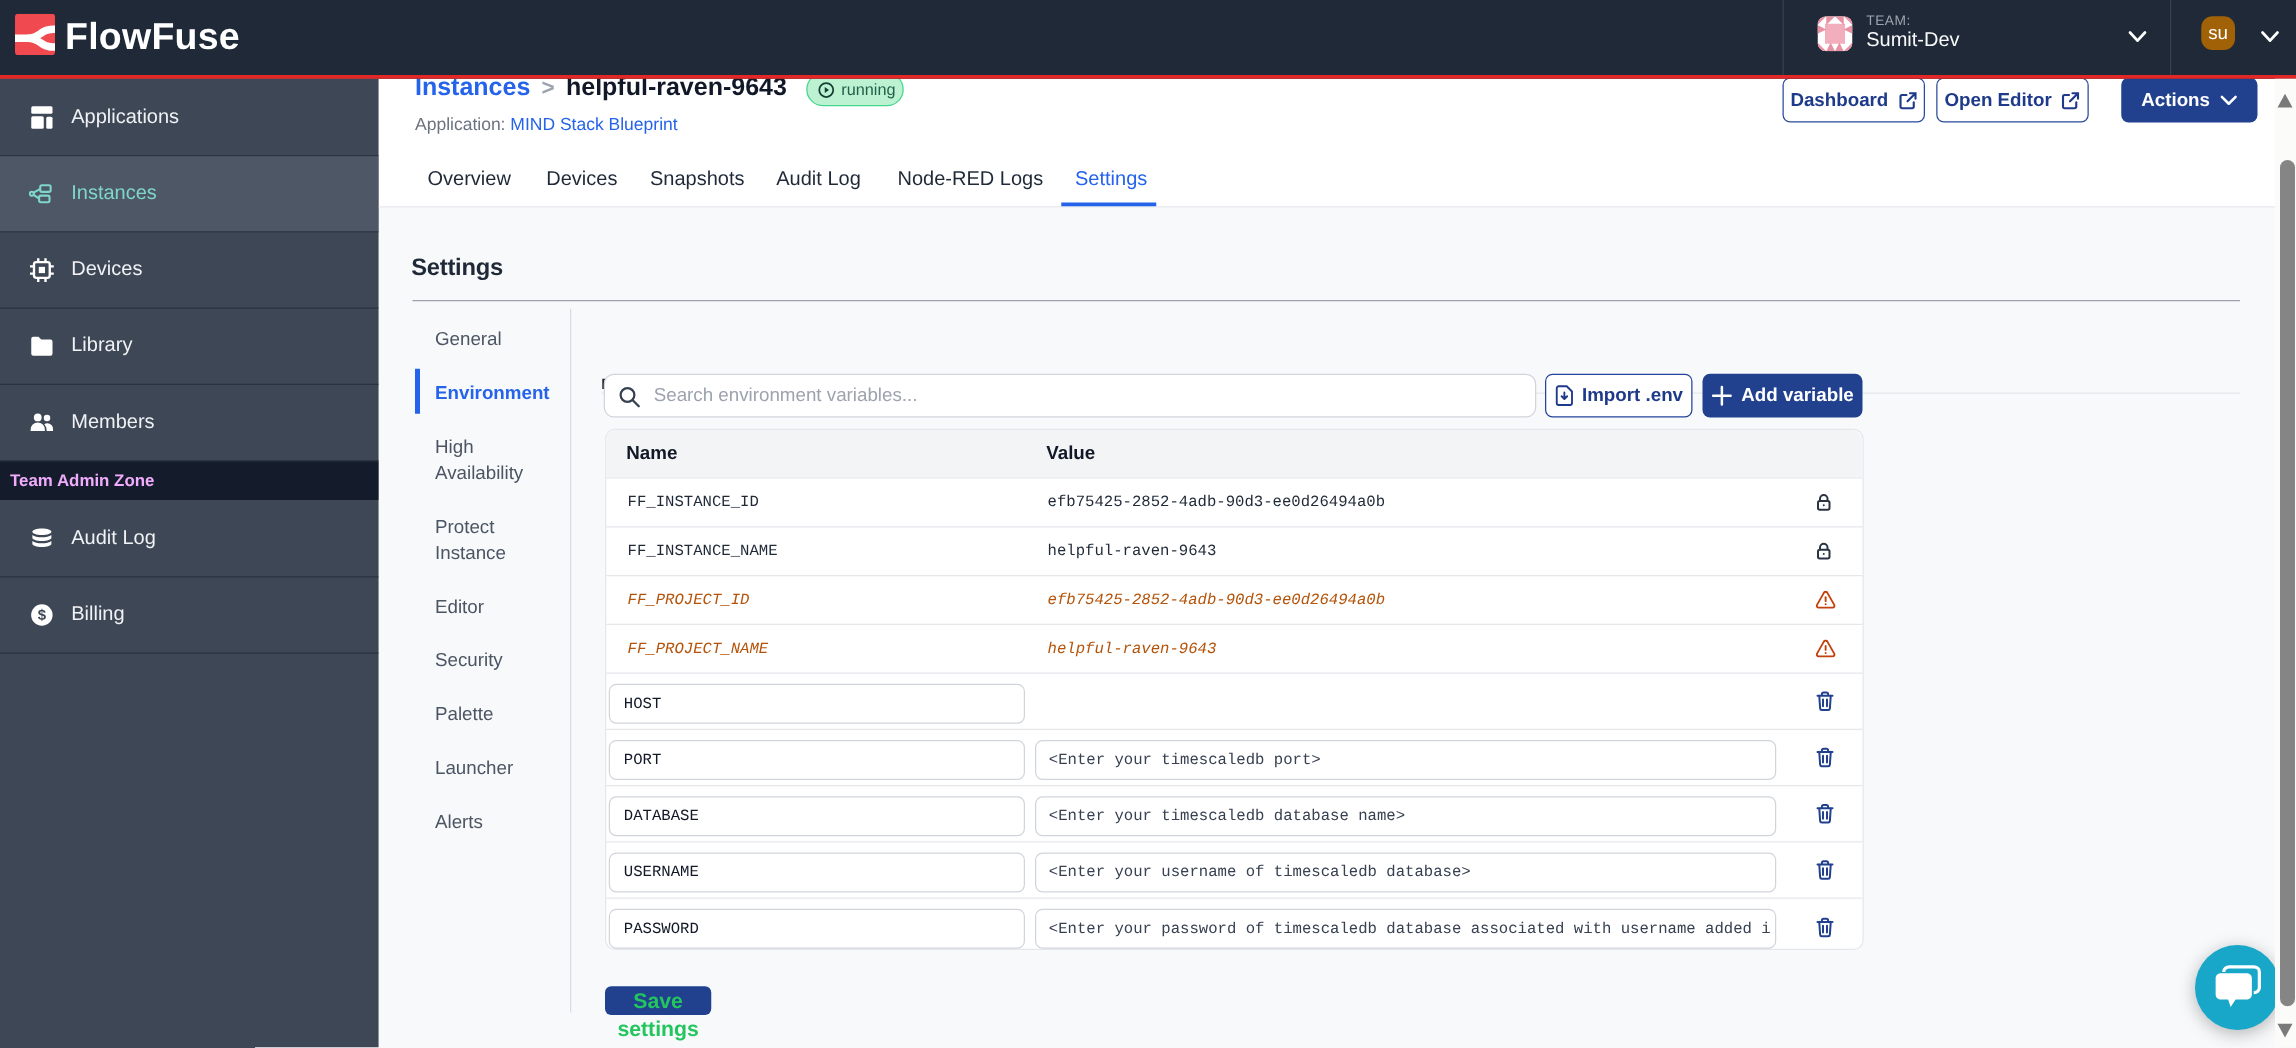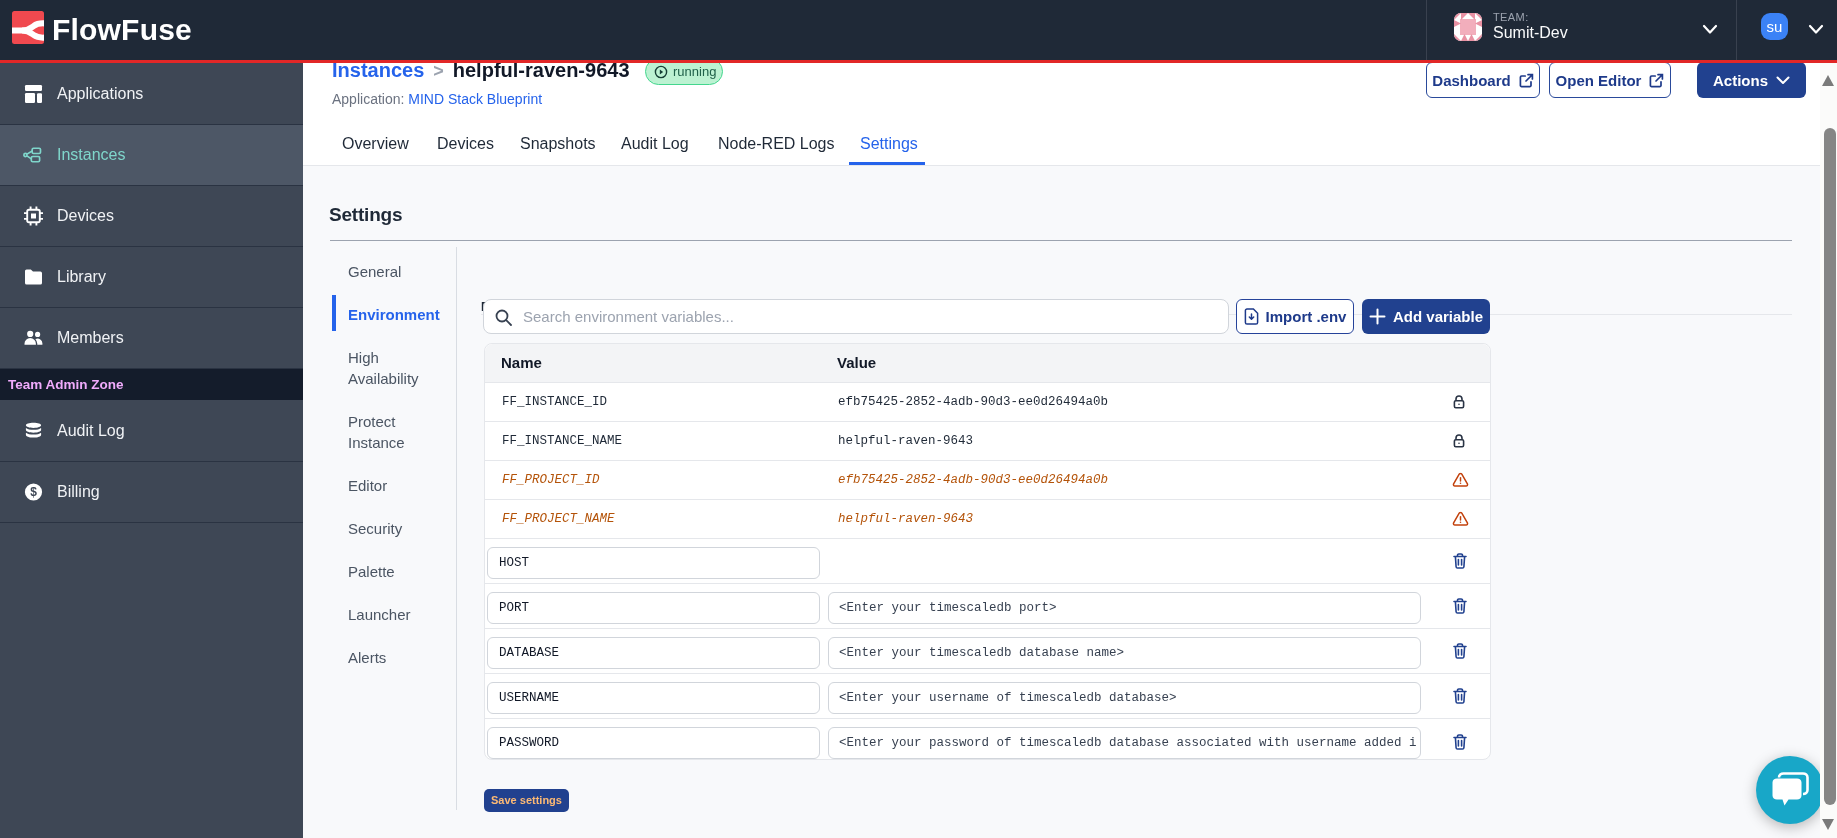--- a/index.html
+++ b/index.html
@@ -9,21 +9,21 @@
 
 
 #topbar { left:0; top:0; width:1837px; height:63px; background:#1F2937; border-bottom:3px solid #E22727; z-index:50; }
 #logo { left:12px; top:11px; width:32px; height:33px; }
 #logotext { left:52px; top:0; height:60px; line-height:60px; color:#fff; font-size:30px; font-weight:bold; letter-spacing:0.2px; }
 .nav-sep { top:0; width:1px; height:60px; background:#39414F; }
 #team-av { left:1454px; top:13px; width:28px; height:28px; border-radius:7px; overflow:hidden; }
 #team-lbl { left:1493px; top:11px; color:#9CA3AF; font-size:11px; letter-spacing:0.4px; }
 #team-name { left:1493px; top:24px; color:#F9FAFB; font-size:16px; }
 .chev { color:#fff; }
-#user-av { left:1761px; top:13px; width:27px; height:27px; border-radius:9px; background:#3b82f6; color:#fff; font-size:15px; text-align:center; line-height:27px; }
+#user-av { left:1761px; top:13px; width:27px; height:27px; border-radius:9px; background:#a16207; color:#fff; font-size:15px; text-align:center; line-height:27px; }
 
 
 #sidebar { left:0; top:63px; width:303px; height:775px; background:#3E4755; }
 .srow { position:relative; width:303px; height:61px; border-bottom:1px solid #2A3342; display:flex; align-items:center; }
 .srow.active { background:#4D5766; }
 .srow.h62 { height:62px; }
 .srow .sicon { position:absolute; left:23px; top:50%; transform:translateY(-50%); width:21px; height:21px; }
 .srow .slbl { position:absolute; left:57px; color:#F0F2F5; font-size:16px; }
 .srow.active .slbl { color:#7FD6CB; }
 #taz { width:303px; height:31px; background:#141C2B; color:#f0abfc; font-size:13.5px; font-weight:bold; line-height:32px; padding-left:8px; }
@@ -72,21 +72,21 @@
 .trow { position:relative; height:39px; border-bottom:1px solid #E5E7EB; font-family:"Liberation Mono", monospace; font-size:12.5px; color:#1F2937; }
 .trow .tname { position:absolute; left:17px; top:0; line-height:38px; }
 .trow .tval { position:absolute; left:353px; top:0; line-height:38px; }
 .trow.warn { color:#B45309; font-style:italic; }
 .trow .ricon { position:absolute; left:967px; top:50%; transform:translateY(-50%); }
 .erow { position:relative; height:45px; border-bottom:1px solid #E5E7EB; }
 .inp { position:absolute; top:8px; height:32px; background:#fff; border:1px solid #D1D5DB; border-radius:6px; font-family:"Liberation Mono", monospace; font-size:12.5px; line-height:30px; color:#111827; white-space:nowrap; overflow:hidden; }
 .inp.nm { left:2px; width:333px; padding-left:11px; }
 .inp.vl { left:343px; width:593px; padding-left:10px; color:#374151; }
 .erow .ricon { position:absolute; left:967px; top:50%; transform:translateY(-50%); }
-#btn-save { position:absolute; left:181px; top:623px; width:85px; height:23px; background:#21418F; border-radius:5px; color:#fdba74; font-size:11px; font-weight:bold; text-align:center; line-height:23px; }
+#btn-save { position:absolute; left:181px; top:623px; width:85px; height:23px; background:#21418F; border-radius:5px; color:#22c55e; font-size:17px; font-weight:bold; text-align:center; line-height:23px; }
 
 
 #chat { left:1756px; top:756px; width:68px; height:68px; border-radius:50%; background:#18A7C8; box-shadow:0 3px 14px rgba(0,0,0,0.28); z-index:60; }
 #chat svg { position:absolute; left:13px; top:15px; }
 #sbar { left:1820px; top:63px; width:17px; height:775px; background:#FBFBFA; z-index:70; }
 #sb-up { position:absolute; left:2px; top:12px; width:0; height:0; border-left:6.5px solid transparent; border-right:6.5px solid transparent; border-bottom:11px solid #7A7A7A; }
 #sb-dn { position:absolute; left:2px; top:756px; width:0; height:0; border-left:6.5px solid transparent; border-right:6.5px solid transparent; border-top:11px solid #7A7A7A; }
 #sb-th { position:absolute; left:4px; top:65px; width:12px; height:677px; border-radius:6px; background:#858585; }
 </style>
 </head>

